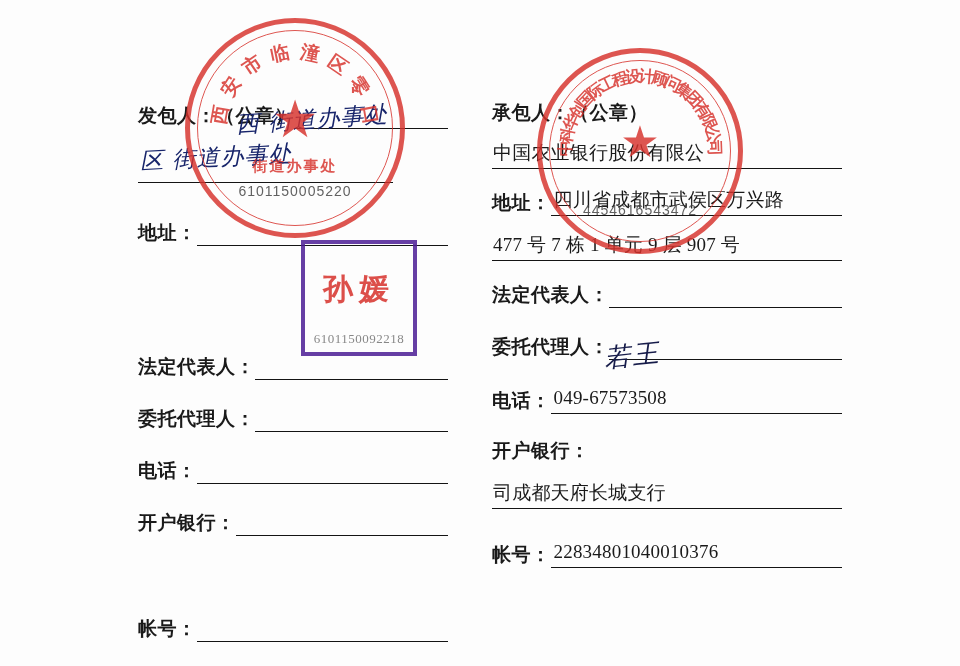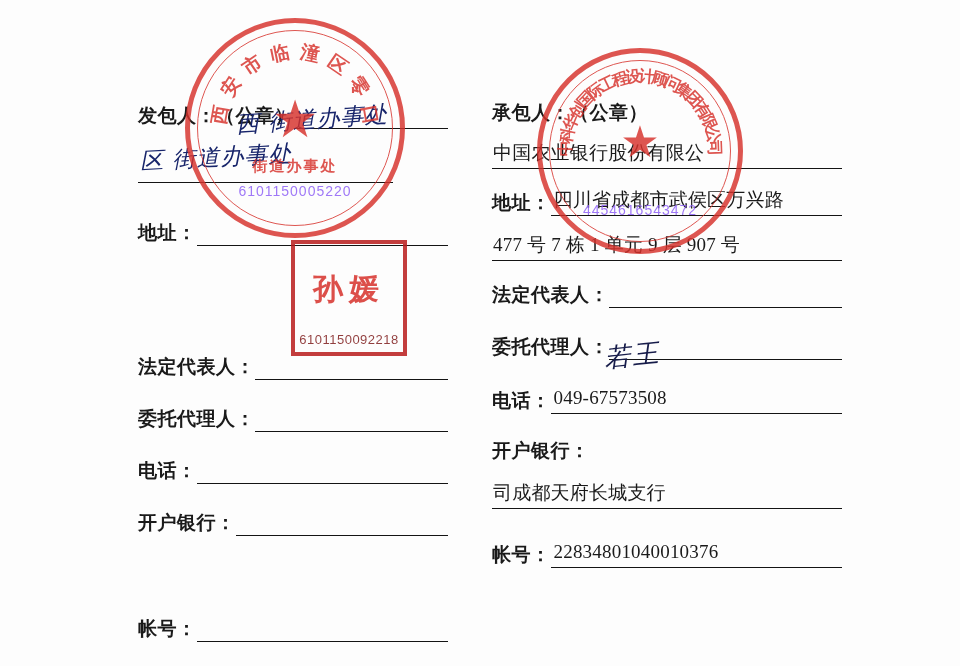--- a/index.html
+++ b/index.html
@@ -146,21 +146,21 @@
     font-weight: 700;
     color: #d7312b;
     font-family: "Liberation Sans", sans-serif;
     transform-origin: 0 0;
   }
   .stamp-code {
     position: absolute;
     left: 50%;
     bottom: 16%;
     transform: translateX(-50%);
-    color: #8b5cf6;
+    color: #404040;
     font-size: 14px;
     font-family: "Liberation Sans", sans-serif;
     letter-spacing: 1px;
     white-space: nowrap;
   }
   .stamp-sub {
     position: absolute;
     left: 50%;
     top: 64%;
     transform: translateX(-50%);
@@ -174,46 +174,46 @@
   #stamp-left {
     left: 185px; top: 18px; width: 210px; height: 210px;
   }
   #stamp-right {
     left: 537px; top: 48px; width: 196px; height: 196px;
   }
   #stamp-right .arc-text span { font-size: 16px; }
 
   .square-stamp {
     position: absolute;
-    left: 291px;
+    left: 301px;
     top: 240px;
     width: 108px;
     height: 108px;
-    border: 4px solid #b91c1c;
+    border: 4px solid #4c1d95;
     opacity: 0.85;
   }
   .square-stamp .name {
     position: absolute;
     left: 50%;
     top: 42%;
     transform: translate(-50%, -50%);
     color: #d7312b;
     font-size: 30px;
     font-weight: 700;
     letter-spacing: 6px;
     white-space: nowrap;
   }
   .square-stamp .code {
     position: absolute;
     left: 50%;
     bottom: 5px;
     transform: translateX(-50%);
-    color: #7f1d1d;
+    color: #737373;
     font-size: 13px;
-    font-family: Liberation Sans, sans-serif;
+    font-family: Liberation Serif, serif;
     letter-spacing: 0.5px;
     white-space: nowrap;
   }
 </style>
 </head>
 <body>
 
 <div class="page">
 
   <div class="col col-left">

